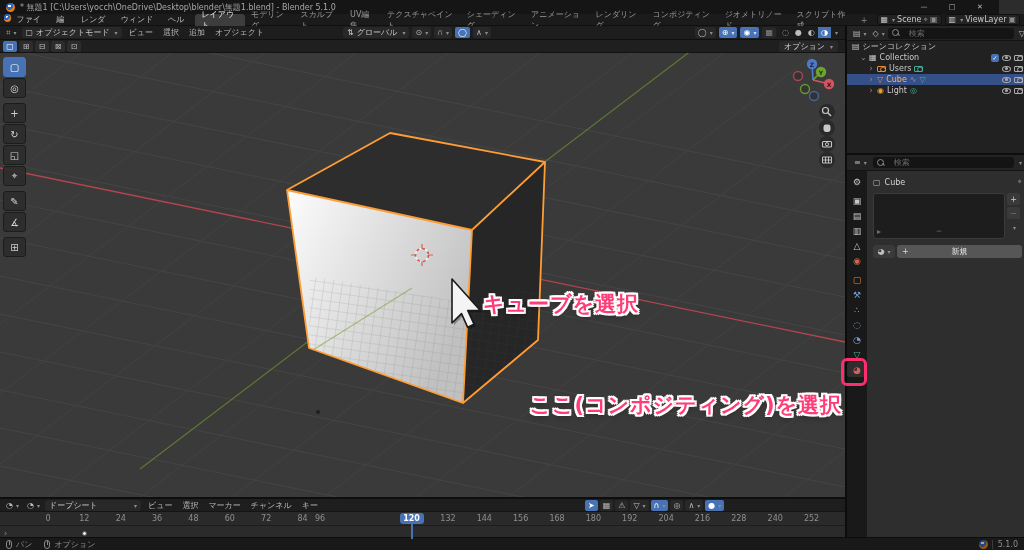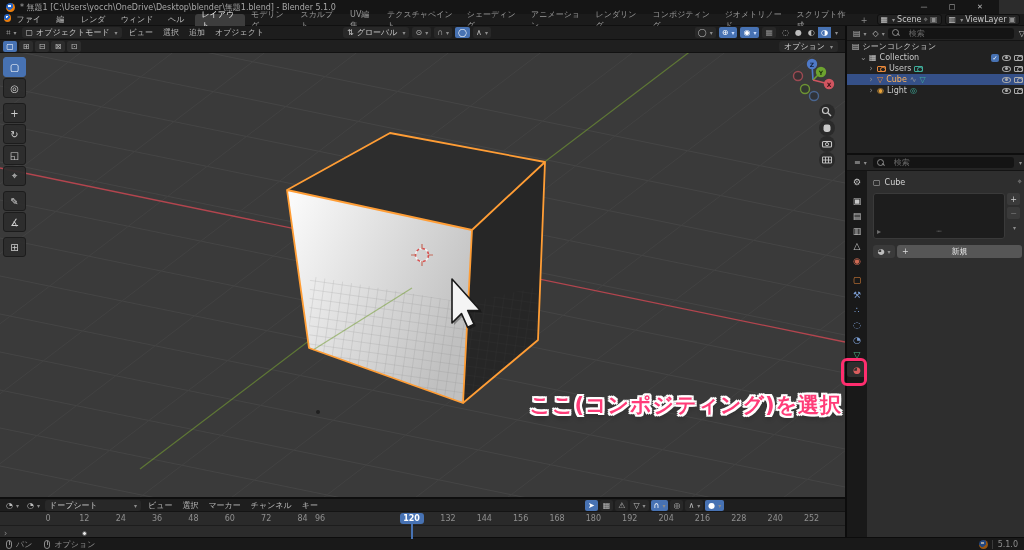--- a/index.html
+++ b/index.html
@@ -534,16 +534,17 @@
     <span class="i-mouse"></span>
     <span>パン</span>
     <span class="i-mouse" style="margin-left:8px"></span>
     <span>オプション</span>
     <div class="sb-right">
       <span class="i-blender" style="opacity:.6"></span>
       <span class="version">5.1.0</span>
     </div>
   </div>
 
+  <div class="anno" style="left:483px;top:290px">キューブを選択</div>
   <div class="anno" style="right:182px;top:391px">ここ(コンポジティング)を選択</div>
   <div class="pinkbox"></div>
 
 </div>
 
 </body></html>

